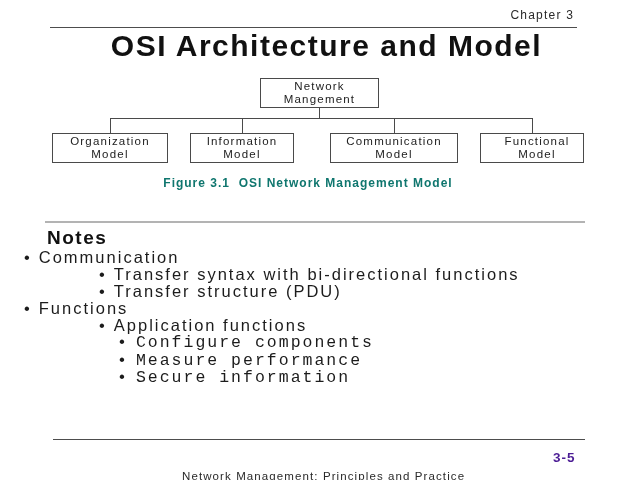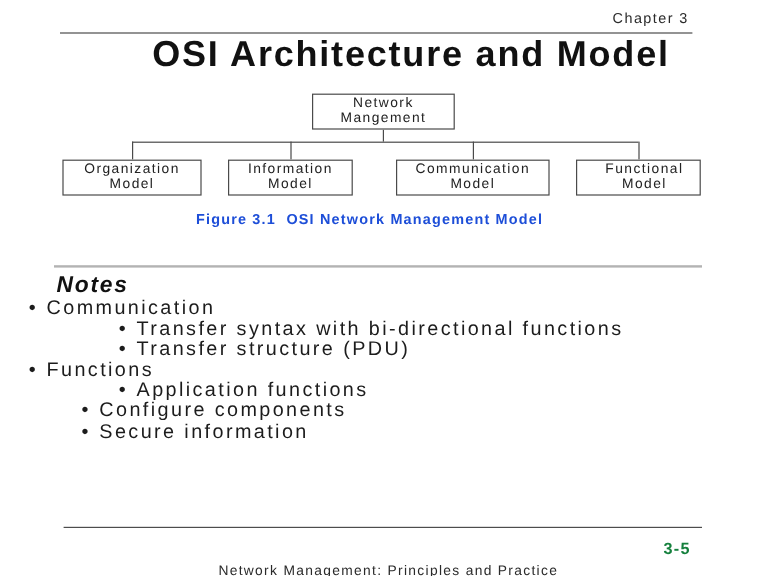--- a/index.html
+++ b/index.html
@@ -14,21 +14,21 @@
   .slide { position: absolute; inset: 0; background: #fff; }
 
   
   .chapter {
     position: absolute; top: 8px; right: 66px;
     font-size: 12px; letter-spacing: 1.2px; color: #2a2a2a;
   }
   .rule { position: absolute; background: #4d4d4d; }
   .header-rule { left: 50px; top: 27px; width: 527px; height: 1px; }
   .title {
-    position: absolute; top: 29px; left: 45px; width: 595px;
+    position: absolute; top: 29px; left: 29px; width: 595px;
     text-align: center; font-size: 30px; font-weight: bold;
     letter-spacing: 1.5px; color: #111; white-space: nowrap;
   }
 
   
   .diagram { position: absolute; inset: 0; }
   .node {
     position: absolute; border: 1px solid #4a4a4a; background: #fff;
     display: flex; align-items: center; justify-content: center;
     text-align: center; font-size: 11.5px; line-height: 13px;
@@ -42,49 +42,49 @@
   .cline { position: absolute; background: #4a4a4a; }
   .trunk { left: 319px; top: 108px; width: 1px; height: 10px; }
   .hbar  { left: 110px; top: 118px; width: 422px; height: 1px; }
   .drop1 { left: 110px; top: 118px; width: 1px; height: 15px; }
   .drop2 { left: 242px; top: 118px; width: 1px; height: 15px; }
   .drop3 { left: 394px; top: 118px; width: 1px; height: 15px; }
   .drop4 { left: 532px; top: 118px; width: 1px; height: 15px; }
   .caption {
     position: absolute; top: 176px; left: 0; width: 616px;
     text-align: center; font-size: 12px; font-weight: bold;
-    letter-spacing: 1px; white-space: pre; color: #1d4ed8;
+    letter-spacing: 1px; white-space: pre; color: #0f766e;
   }
 
   
   .notes-rule { left: 45px; top: 221px; width: 540px; height: 2px; background: #b3b3b3; }
   .notes-heading {
     position: absolute; left: 47px; top: 227px;
-    font-size: 19px; font-weight: bold; letter-spacing: 1.5px; color: #111; font-style: italic;
+    font-size: 19px; font-weight: bold; letter-spacing: 1.5px; color: #111;
   }
   .notes-list {
     position: absolute; left: 0; top: 249px; width: 640px;
     font-size: 16.5px; letter-spacing: 2px; line-height: 17.1px; color: #1c1c1c;
   }
   .note-row { white-space: nowrap; }
   .lvl1 { padding-left: 24px; }
   .lvl2 { padding-left: 99px; }
-  .lvl3 { padding-left: 68px; }
+  .lvl3 { padding-left: 117px; font-family: Liberation Mono, monospace; }
   .bullet { margin-right: 7px; }
 
   
   .footer-rule { left: 53px; top: 439px; width: 532px; height: 1px; }
   .footer-credit {
     position: absolute; left: 182px; top: 444px;
     font-size: 11.5px; line-height: 13px; letter-spacing: 1.1px;
     color: #2a2a2a; white-space: pre;
   }
   .page-number {
     position: absolute; top: 450px; left: 553px;
-    font-size: 13.5px; font-weight: bold; letter-spacing: 1px; color: #15803d;
+    font-size: 13.5px; font-weight: bold; letter-spacing: 1px; color: #4c1d95;
   }
 </style>
 </head>
 <body>
 
 <div class="slide">
 
   <div class="chapter">Chapter 3</div>
   <div class="rule header-rule"></div>
   <div class="title">OSI Architecture and Model</div>
@@ -114,20 +114,21 @@
   <div class="rule notes-rule"></div>
   <div class="notes-heading">Notes</div>
 
   <div class="notes-list">
     <div class="note-row lvl1"><span class="bullet">•</span><span class="note-text">Communication</span></div>
     <div class="note-row lvl2"><span class="bullet">•</span><span class="note-text">Transfer syntax with bi-directional functions</span></div>
     <div class="note-row lvl2"><span class="bullet">•</span><span class="note-text">Transfer structure (PDU)</span></div>
     <div class="note-row lvl1"><span class="bullet">•</span><span class="note-text">Functions</span></div>
     <div class="note-row lvl2"><span class="bullet">•</span><span class="note-text">Application functions</span></div>
     <div class="note-row lvl3"><span class="bullet">•</span><span class="note-text">Configure components</span></div>
+    <div class="note-row lvl3"><span class="bullet">•</span><span class="note-text">Measure performance</span></div>
     <div class="note-row lvl3"><span class="bullet">•</span><span class="note-text">Secure information</span></div>
   </div>
 
   <div class="rule footer-rule"></div>
   <div class="footer-credit">
     <div>Network Management: Principles and Practice</div>
     
   </div>
   <div class="page-number">3-5</div>
 

